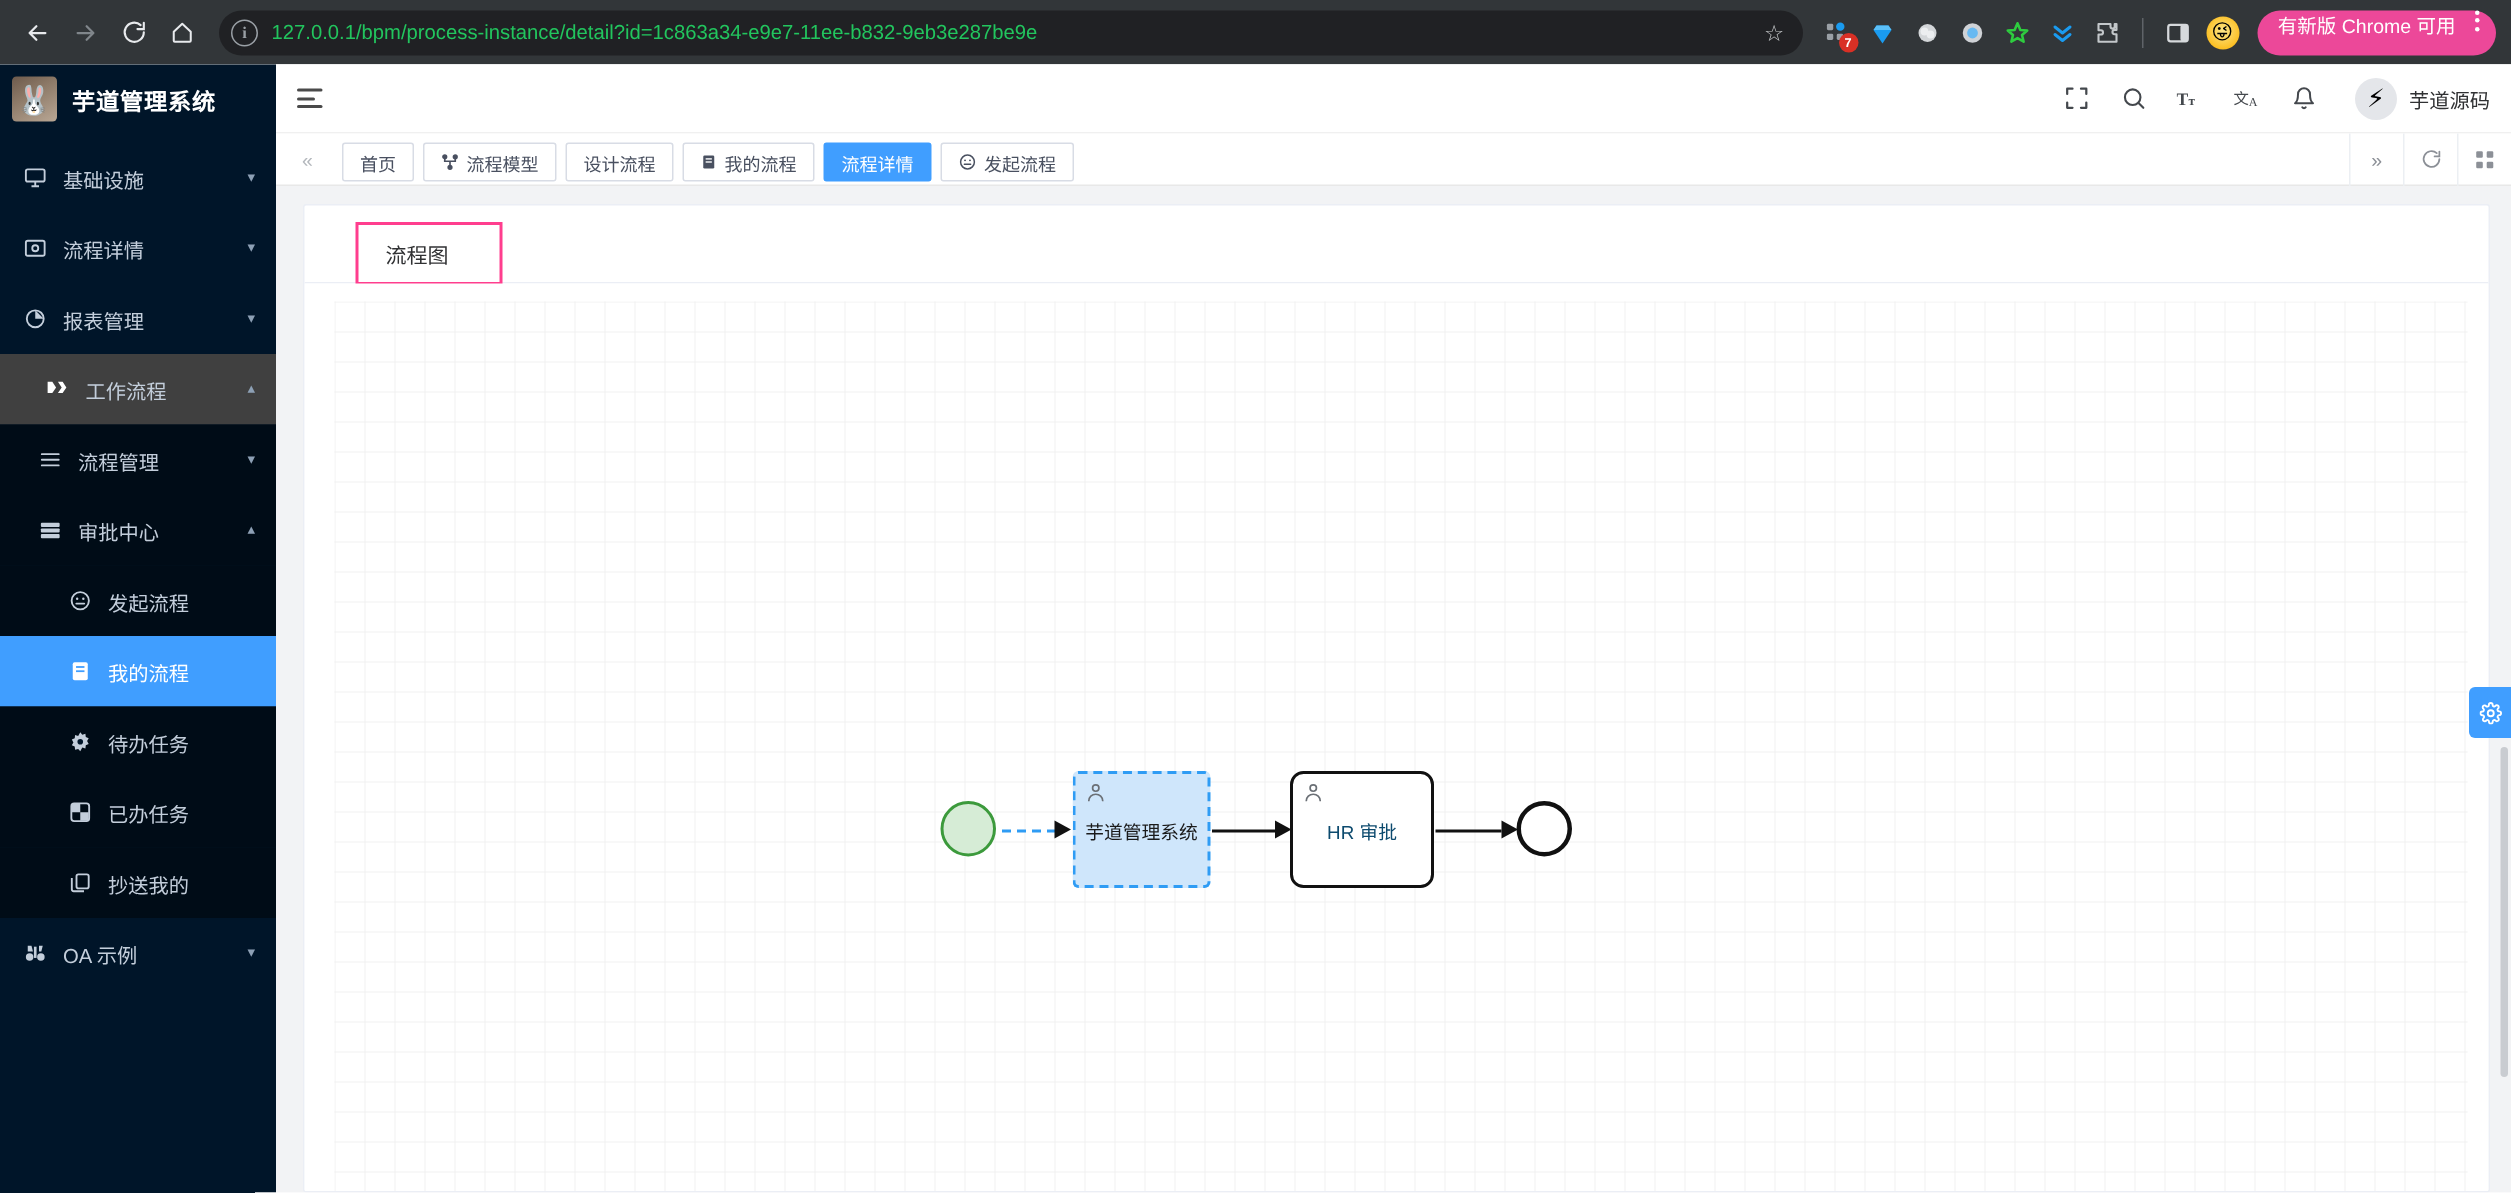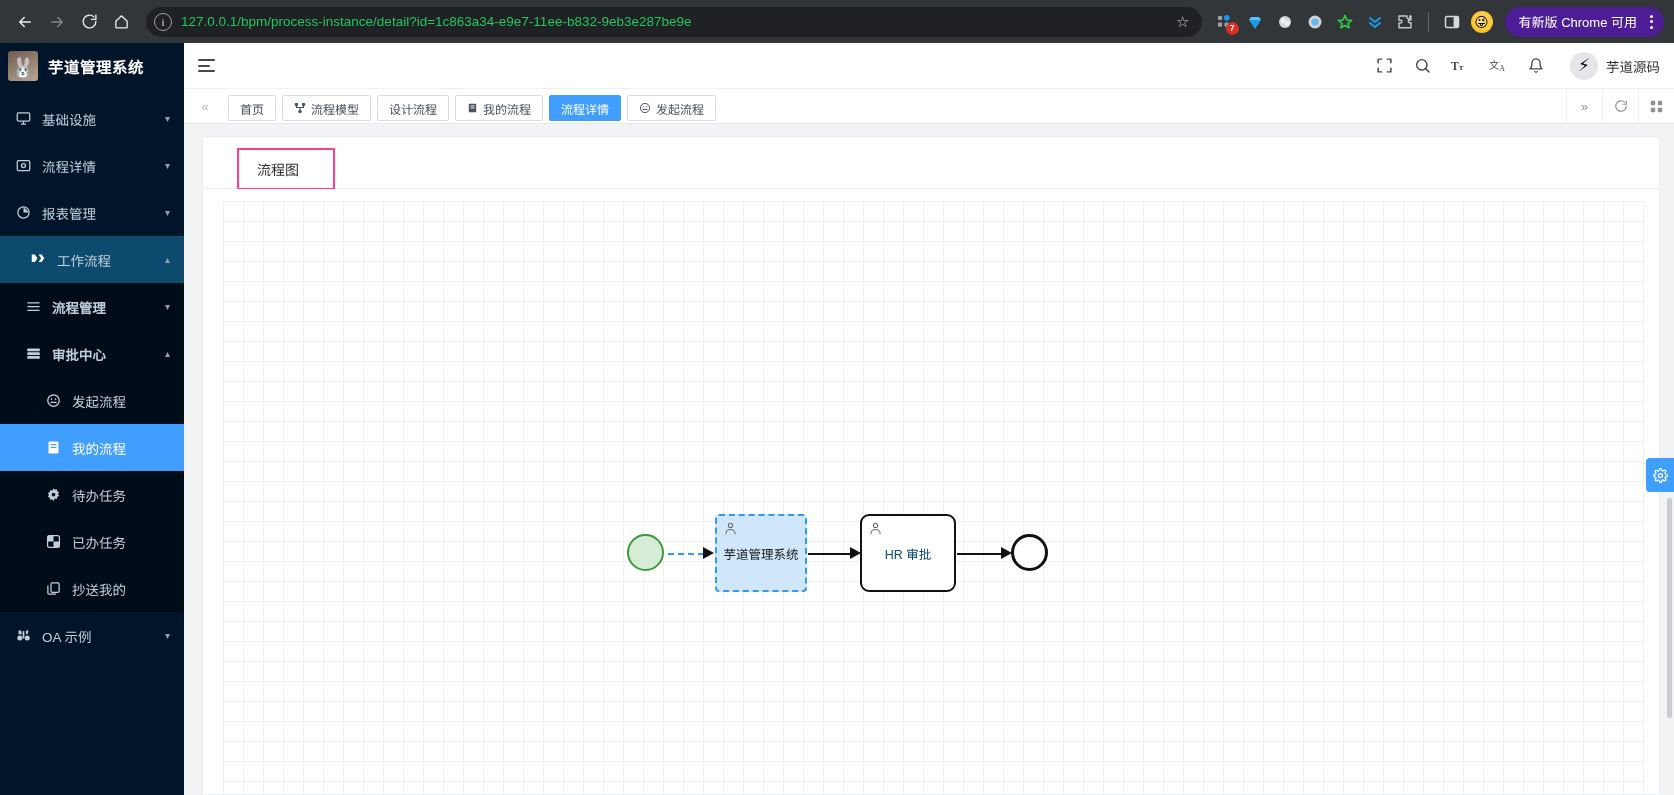--- a/index.html
+++ b/index.html
@@ -76,22 +76,22 @@
     font-size: 8.5px; line-height: 12px; min-width: 13px; height: 13px; border-radius: 7px;
     text-align: center; font-weight: bold; padding: 0 1px;
   }
   .vdivider { width: 1px; height: 20px; background: #5f6368; margin: 0 6px; }
   .avatar-emoji {
     width: 22px; height: 22px; border-radius: 50%;
     background: radial-gradient(circle at 50% 45%, #fde68a 0%, #fbbf24 70%, #f59e0b 100%);
     display: flex; align-items: center; justify-content: center; font-size: 14px;
   }
   .update-pill {
-    background: #4c1d95; color: #ffffff; height: 30px; border-radius: 15px;
-    display: flex; align-items: center; padding: 0 6px 0 14px; gap: 8px;
+    background: #ec4899; color: #ffffff; height: 30px; border-radius: 15px;
+    display: flex; align-items: flex-start; padding: 0 6px 0 14px; gap: 8px;
     font-size: 13px; margin-left: 6px; white-space: nowrap;
   }
   .kebab { display: flex; flex-direction: column; gap: 2.5px; padding: 0 5px; }
   .kebab i { width: 3px; height: 3px; background: #fff; border-radius: 50%; display: block; }
 
   
   .viewport { flex: 1; display: flex; background: #f5f6f7; min-height: 0; position: relative; }
 
   
   .sidebar {
@@ -108,25 +108,25 @@
   .brand-name { color: #fff; font-size: 15.5px; font-weight: bold; letter-spacing: .5px; }
 
   .menu { flex: 1; overflow: hidden; padding-top: 6px; }
   .mi {
     display: flex; align-items: center; height: 47px; padding: 0 14px;
     font-size: 13.5px; color: #c3cedb; gap: 10px; position: relative;
   }
   .mi .mi-ico { width: 18px; flex: 0 0 18px; display: flex; align-items: center; justify-content: center; color: #c3cedb; }
   .mi .mi-label { flex: 1; white-space: nowrap; }
   .mi .mi-arrow { font-size: 10px; color: #8da0b5; }
-  .mi.lvl2 { padding-left: 24px; background: #000c17; font-weight: bold; }
+  .mi.lvl2 { padding-left: 24px; background: #000c17; }
   .mi.lvl3 { padding-left: 44px; background: #000c17; font-size: 13.5px; }
   .mi.active { background: #409eff; color: #ffffff; }
   .mi.active .mi-ico { color: #ffffff; }
-  .mi.sub-open { background: #0c4a6e; padding-left: 29px; }
+  .mi.sub-open { background: #404040; padding-left: 29px; }
 
   
   .maincol { flex: 1; display: flex; flex-direction: column; min-width: 0; background: #f2f3f5; }
 
   .apphdr {
     height: 46px; flex: 0 0 46px; background: #fff; display: flex; align-items: center;
     padding: 0 14px 0 12px; border-bottom: 1px solid #f0f0f0;
   }
   .hamburger { display: flex; flex-direction: column; gap: 3.5px; width: 17px; padding: 4px 2px; }
   .hamburger i { height: 2px; background: #4a4a4a; display: block; border-radius: 1px; }

